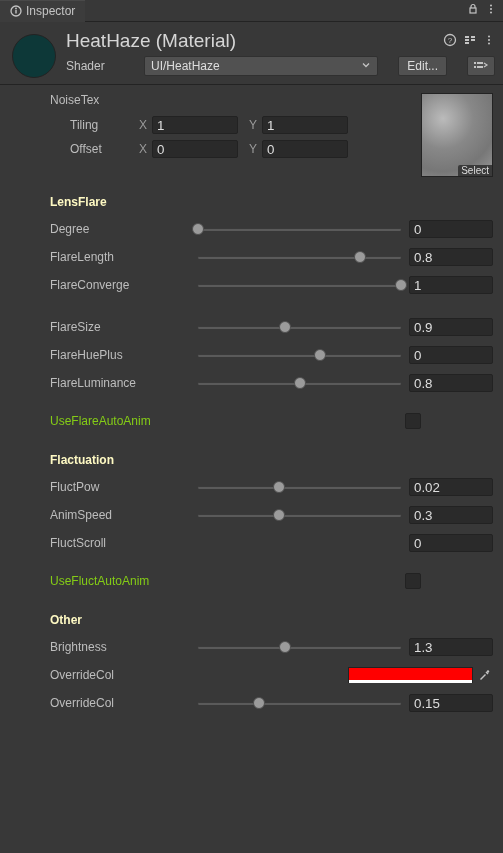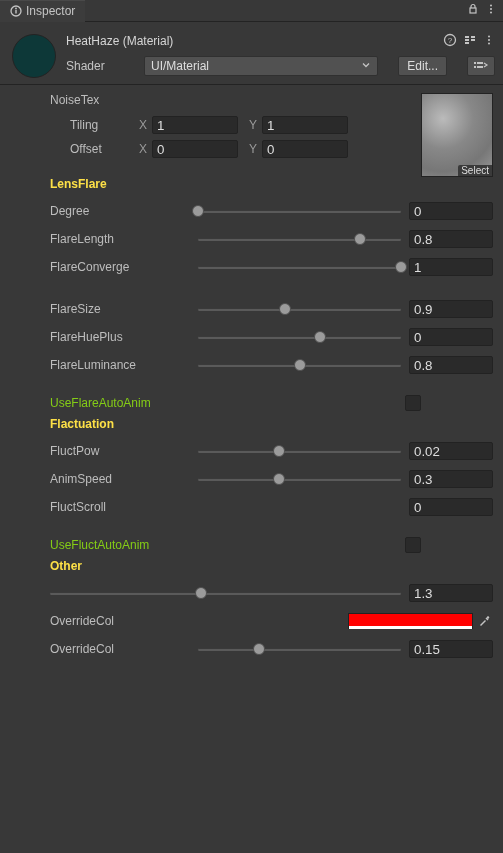--- a/index.html
+++ b/index.html
@@ -6,30 +6,30 @@
   body { background: #383838; color: #c4c4c4; font-size: 12px; width: 503px; height: 853px; overflow: hidden; }
   .window { width: 503px; height: 853px; background: #383838; }
   .titlebar { display: flex; align-items: center; height: 22px; background: #383838; border-bottom: 1px solid #232323; }
   .tab { display: flex; align-items: center; gap: 4px; background: #3c3c3c; height: 22px; padding: 0 10px; border-top: 1px solid #494949; justify-content: center; }
   .tab-icon svg, .icon svg { display: block; }
   .titlebar-right { margin-left: auto; display: flex; gap: 6px; padding-right: 6px; }
   .header { padding: 8px 8px 6px 8px; display: flex; gap: 10px; border-bottom: 1px solid #232323; }
   .swatch-circle { width: 44px; height: 44px; border-radius: 50%; background: #0d3838; border: 1px solid #232323; margin-top: 4px; margin-left: 4px; flex: 0 0 auto; }
   .header-main { flex: 1; min-width: 0; }
   .header-row1 { display: flex; align-items: center; height: 22px; }
-  .material-name { font-size: 12px; color: #d6d6d6; }
+  .material-name { font-size: 19px; color: #d6d6d6; }
   .header-row1-icons { margin-left: auto; display: flex; gap: 6px; align-items: center; }
   .header-row2 { display: flex; align-items: center; gap: 20px; margin-top: 4px; }
   .shader-label { width: 58px; color: #c4c4c4; }
   .dropdown { flex: 1; background: #515151; border: 1px solid #303030; border-radius: 2px; height: 20px; display: flex; align-items: center; padding: 0 6px; color: #dedede; position: relative; }
   .dropdown .dd-arrow { margin-left: auto; }
   .btn-small { background: #515151; border: 1px solid #303030; border-radius: 2px; height: 20px; display: flex; align-items: center; padding: 0 8px; color: #dedede; }
   .btn-icon { background: #515151; border: 1px solid #303030; border-radius: 2px; height: 20px; width: 28px; display: flex; align-items: center; justify-content: center; }
   .body { padding: 8px 10px 8px 50px; }
-  .section-title { font-weight: bold; color: #fde047; margin-bottom: 6px; }
+  .section-title { font-weight: bold; color: #fef9c3; margin-top: 18px; margin-bottom: 6px; }
   .noise-row { display: flex; align-items: flex-start; }
   .noise-left { flex: 1; }
   .noise-label { color: #bdbdbd; margin-bottom: 6px; }
   .tiling-row, .offset-row { display: flex; align-items: center; height: 24px; }
   .tiling-label { width: 84px; padding-left: 20px; color: #bdbdbd; }
   .xy-label { width: 18px; color: #999; text-align: center; }
   .xy-input { width: 86px; background: #2a2a2a; border: 1px solid #222; border-radius: 2px; height: 18px; color: #dedede; padding: 0 4px; margin-right: 6px; }
   .noise-thumb { width: 72px; height: 84px; background: #888; border: 1px solid #232323; margin-left: 4px; position: relative; background: radial-gradient(circle at 30% 30%, #bbb 0%, #888 40%, #777 70%, #999 100%); }
   .noise-thumb .select-tag { position: absolute; right: 0; bottom: 0; background: #3a3a3a; color: #ddd; font-size: 10px; padding: 0 3px; border-top-left-radius: 2px; }
   .slider-row { display: flex; align-items: center; height: 28px; }
@@ -108,21 +108,21 @@
                 <circle cx="6" cy="2.5" r="1" fill="#c4c4c4"></circle>
                 <circle cx="6" cy="6" r="1" fill="#c4c4c4"></circle>
                 <circle cx="6" cy="9.5" r="1" fill="#c4c4c4"></circle>
               </svg>
           </span>
         </div>
       </div>
       <div class="header-row2">
         <span class="shader-label">Shader</span>
         <div class="dropdown">
-          <span>UI/Material</span>
+          <span>UI/HeatHaze</span>
           <span class="dd-arrow">
             <svg width="10" height="10" viewBox="0 0 10 10">
                 <path d="M2 3.5 L5 6.5 L8 3.5" fill="none" stroke="#c4c4c4" stroke-width="1.3"></path>
               </svg>
           </span>
         </div>
         <div class="btn-small">
           <span>Edit...</span>
         </div>
         <div class="btn-icon">
@@ -247,20 +247,21 @@
     </div>
 
     <div class="checkbox-row">
       <span class="label">UseFluctAutoAnim</span>
       <div class="checkbox"></div>
     </div>
 
     <div class="section-title">Other</div>
 
     <div class="slider-row">
+      <span class="label">Brightness</span>
       <div class="slider-track">
         <div class="track"></div>
           <div class="thumb" style="left:43%"></div>
       </div>
       <input class="val-input" value="1.3" style="">
     </div>
     <div class="color-row">
       <span class="label">OverrideCol</span>
       <div class="color-swatch">
         <div class="color-main" style="background:#ff0000;height:12px"></div>

